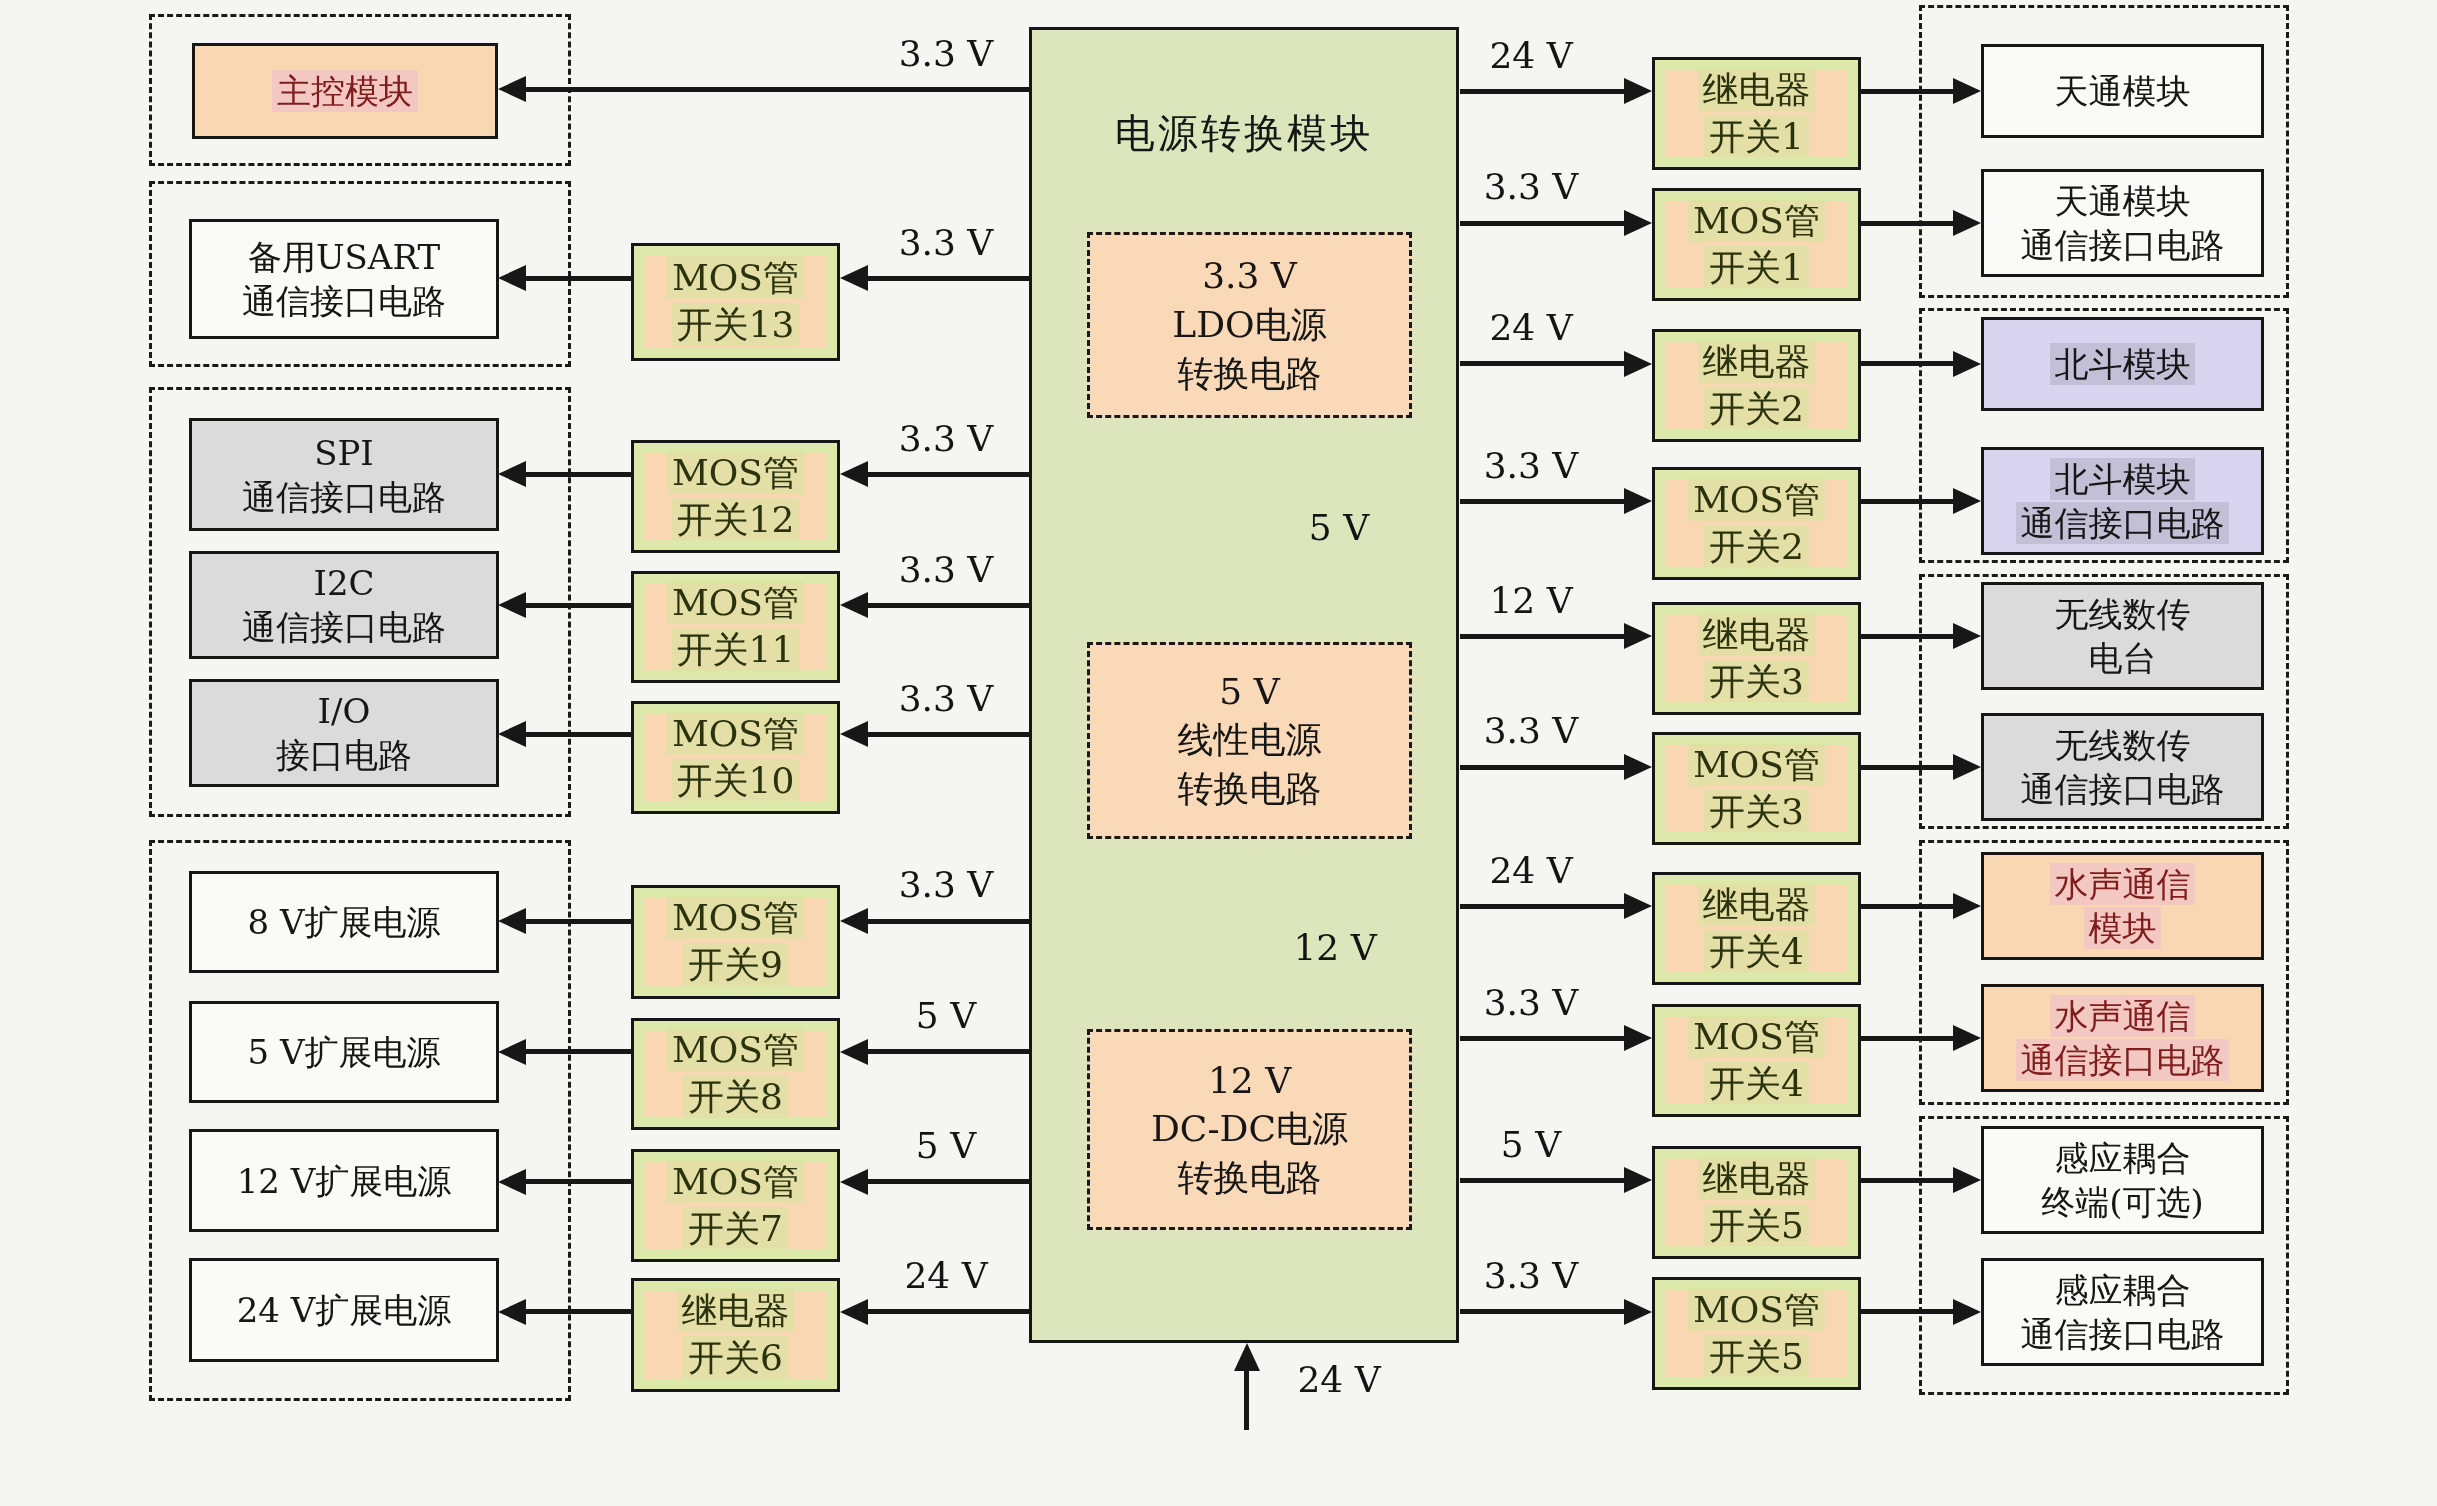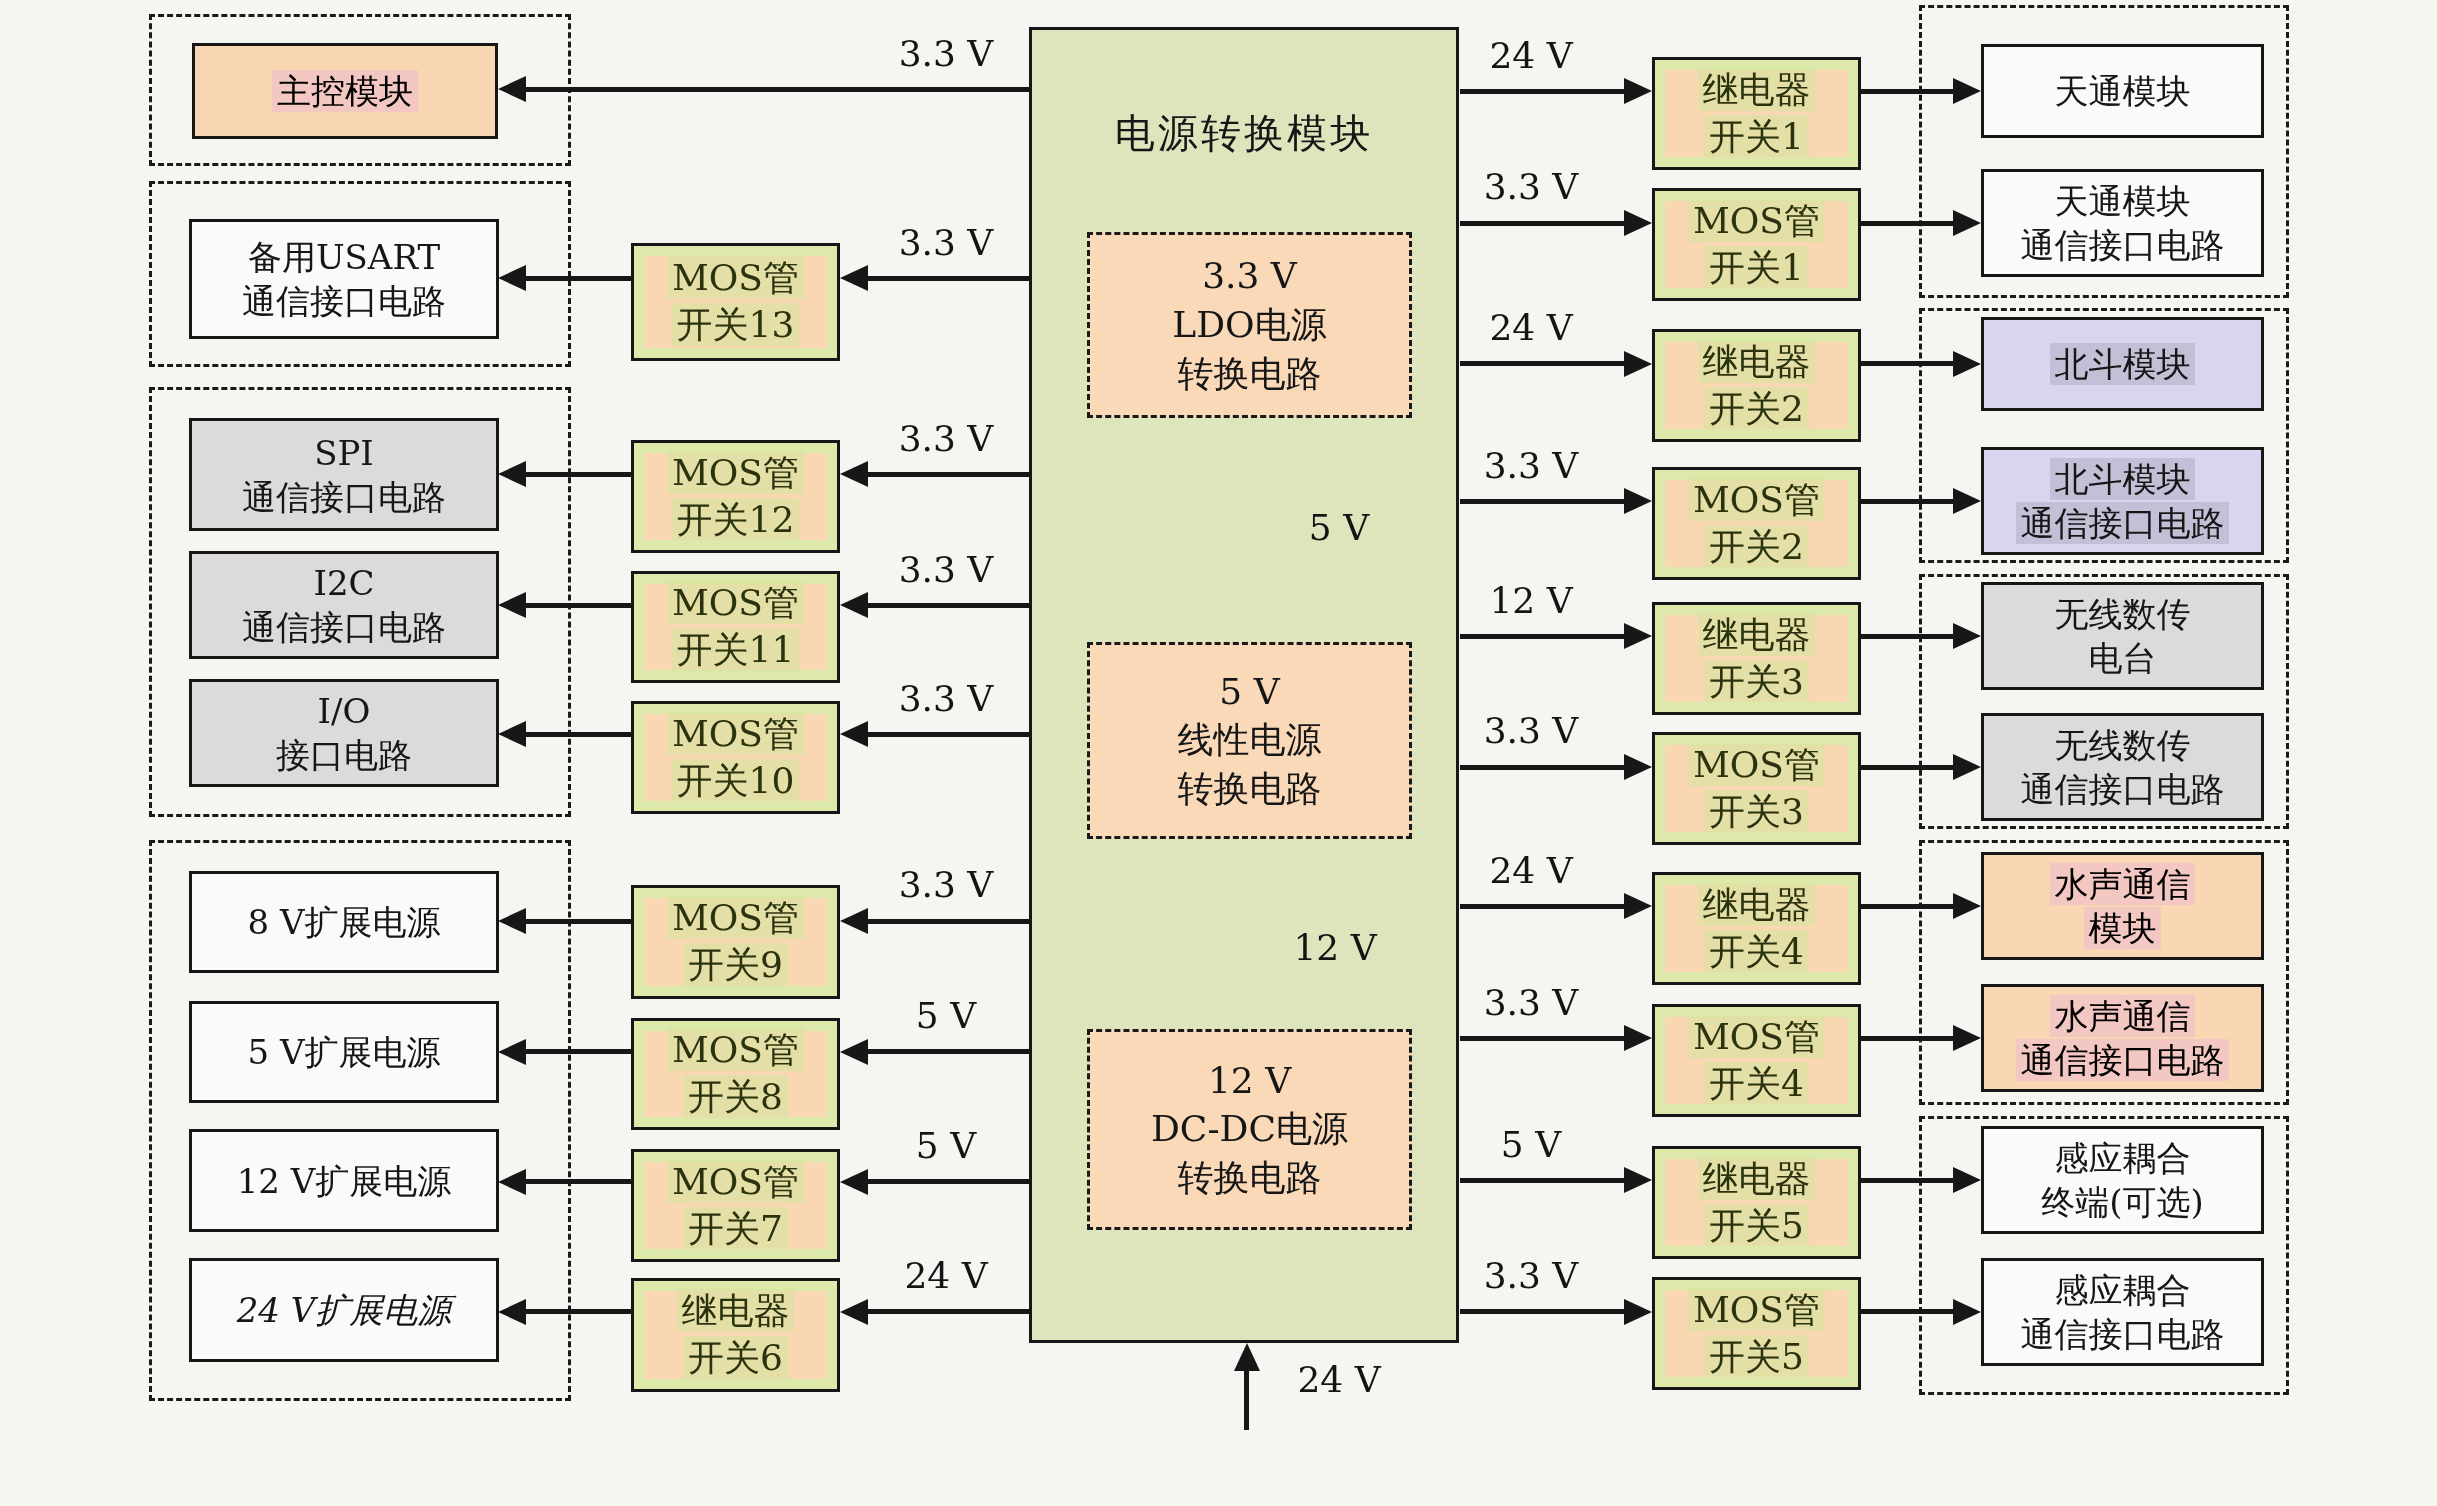--- a/index.html
+++ b/index.html
@@ -13,21 +13,21 @@
     display:flex;align-items:center;justify-content:center;text-align:center;
   }
   .node .lines{width:100%;}
   .node .line{line-height:1.3;font-size:34px;white-space:nowrap;}
   .node .line span{padding:0.8px 4.6px;}
   .white{background:#fafaf8;}
   .gray{background:#dbdbdb;}
   .lavender{background:#d9d4f0;}
   .lavender .line span{background:rgba(110,110,110,.20);}
   .orange-maroon{background:#f9d7b3;}
-  .orange-maroon .line span{color:#000000;background:rgba(238,186,206,.55);}
+  .orange-maroon .line span{color:#7f1d1d;background:rgba(238,186,206,.55);}
   .switch{background:#f9d7b3;box-shadow:inset 0 0 0 10px #dce9ab;margin-top:22px;}
   .switch .line{font-size:36px;}
   .switch .line span{color:#2a330e;background:rgba(213,228,156,.60);}
   .stage{border:3.9px dashed #1a1a1a;background:#fad9b8;}
   .stage .line{font-size:36px;line-height:1.35;}
   .module{background:#dce5bc;align-items:flex-start;}
   .module .lines{padding-top:77px;}
   .module .line{font-size:40px;letter-spacing:3.1px;}
   .battery{background:#dee3b2;}
   .battery .line{font-size:37px;letter-spacing:4.6px;}
@@ -170,21 +170,21 @@
     <div class="node white" style="left: 189px; top: 1001px; width: 310px; height: 102px;">
       <div class="lines">
         <div class="line"><span>5 V扩展电源</span></div>
       </div>
     </div>
     <div class="node white" style="left: 189px; top: 1129px; width: 310px; height: 103px;">
       <div class="lines">
         <div class="line"><span>12 V扩展电源</span></div>
       </div>
     </div>
-    <div class="node white" style="left: 189px; top: 1258px; width: 310px; height: 104px; font-style: italic;">
+    <div class="node white" style="left: 189px; top: 1258px; width: 310px; height: 104px;">
       <div class="lines">
         <div class="line"><span>24 V扩展电源</span></div>
       </div>
     </div>
     <div class="node switch" style="left: 631px; top: 221px; width: 209px; height: 118px;">
       <div class="lines">
         <div class="line"><span>MOS管</span></div>
         <div class="line"><span>开关13</span></div>
       </div>
     </div>

